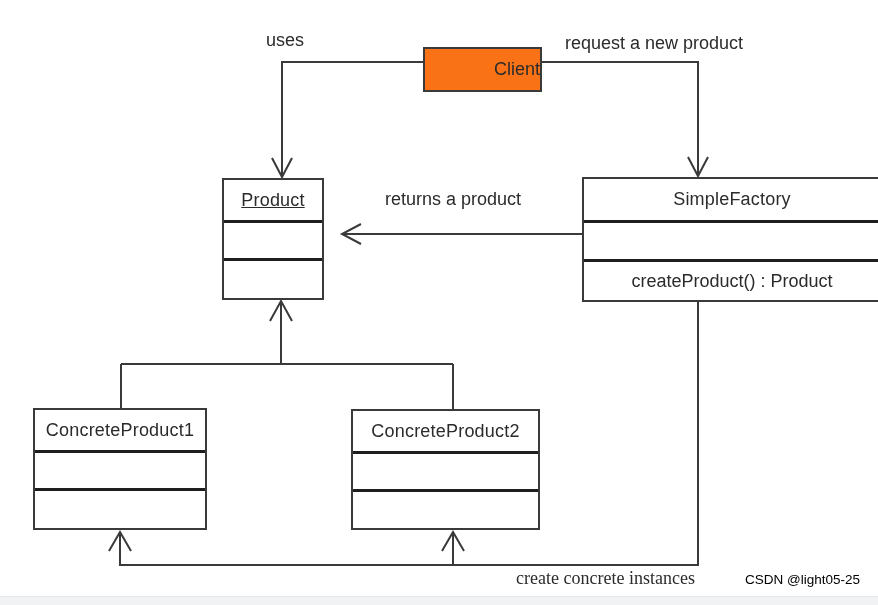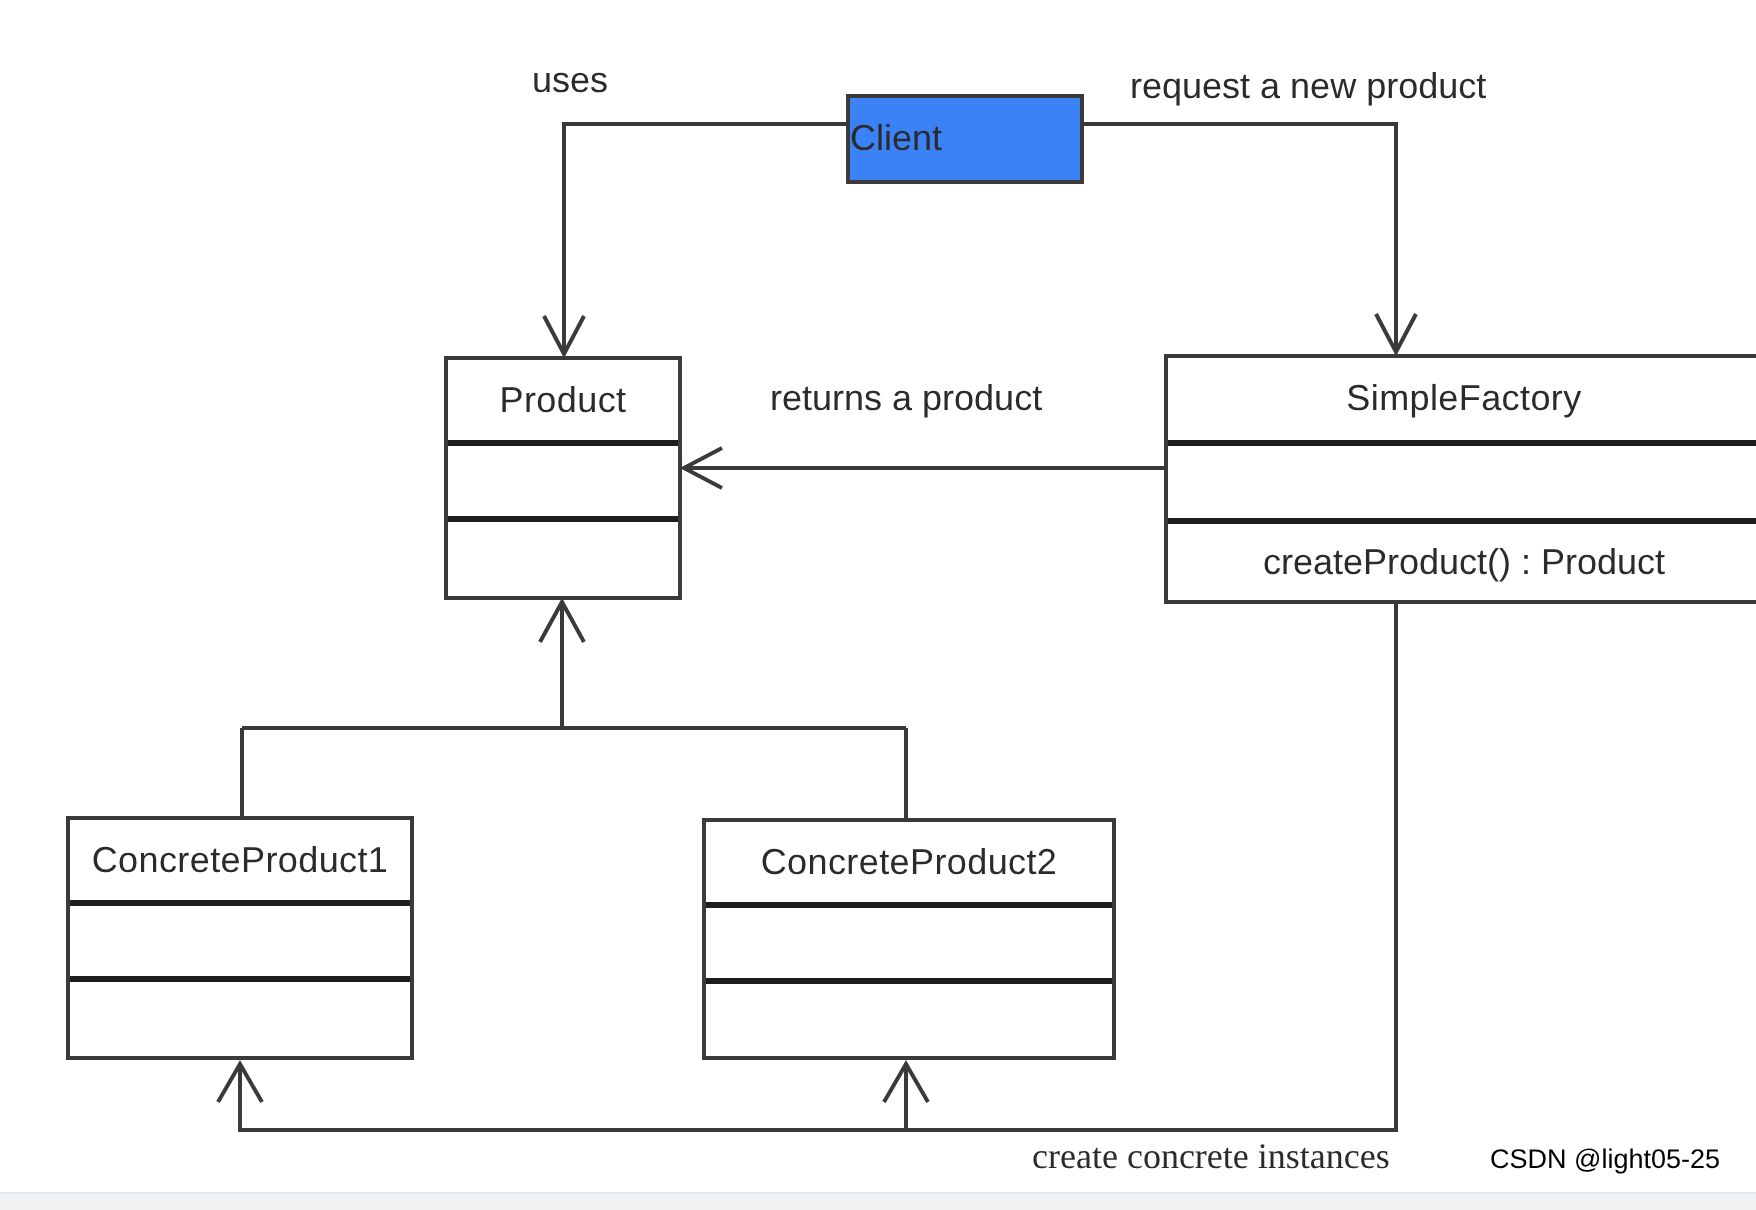--- a/index.html
+++ b/index.html
@@ -48,23 +48,23 @@
     display: flex;
     align-items: center;
     justify-content: center;
     font-size: 18px;
     white-space: nowrap;
   }
   .single-box {
     position: absolute;
     display: flex;
     align-items: center;
-    justify-content: flex-start;
+    justify-content: flex-end;
     border: 2px solid #3a3a3a;
-    background: #3b82f6;
+    background: #f97316;
     box-sizing: border-box;
     font-size: 18px;
     color: #2b2b2b;
   }
   .edge-label {
     position: absolute;
     font-size: 18px;
     color: #2b2b2b;
     white-space: nowrap;
   }
@@ -120,39 +120,39 @@
       <polyline points="109,551 120,532 131,551"></polyline>
       <path d="M 453 565 V 533"></path>
       <polyline points="442,551 453,532 464,551"></polyline>
     </g>
   </svg>
 
   <div class="single-box" style="left:423px; top:47px; width:119px; height:45px;">
     <span>Client</span>
   </div>
 
-  <div class="uml-class" style="left:222px; top:178px; width:119px; height:122px;">
+  <div class="uml-class" style="left:222px; top:178px; width:102px; height:122px;text-decoration:underline;">
     <div class="c-title" style="height:40px;">Product</div>
     <div class="c-attrs" style="height:35px;"></div>
     <div class="c-ops"></div>
   </div>
 
   <div class="uml-class" style="left:582px; top:177px; width:300px; height:125px;">
     <div class="c-title" style="height:41px;">SimpleFactory</div>
     <div class="c-attrs" style="height:36px;"></div>
     <div class="c-ops">createProduct() : Product</div>
   </div>
 
   <div class="uml-class" style="left:33px; top:408px; width:174px; height:122px;">
     <div class="c-title" style="height:40px;">ConcreteProduct1</div>
     <div class="c-attrs" style="height:35px;"></div>
     <div class="c-ops"></div>
   </div>
 
-  <div class="uml-class" style="left:351px; top:409px; width:207px; height:121px;">
+  <div class="uml-class" style="left:351px; top:409px; width:189px; height:121px;">
     <div class="c-title" style="height:40px;">ConcreteProduct2</div>
     <div class="c-attrs" style="height:35px;"></div>
     <div class="c-ops"></div>
   </div>
 
   <div class="edge-label" style="left:266px; top:30px;">uses</div>
   <div class="edge-label" style="left:549px; top:33px;margin-left:16px;">request a new product</div>
   <div class="edge-label" style="left:385px; top:189px;">returns a product</div>
   <div class="edge-label" style="left:516px; top:568px;font-family:Liberation Serif, serif;">create concrete instances</div>
 

